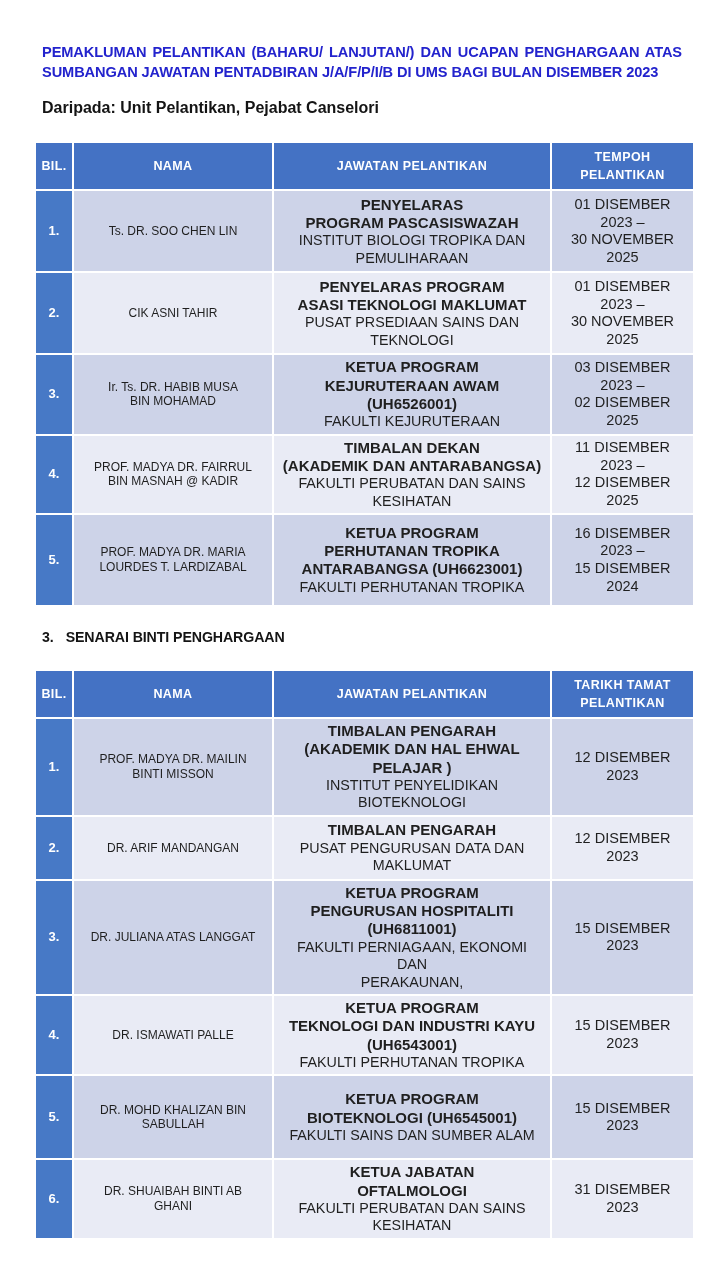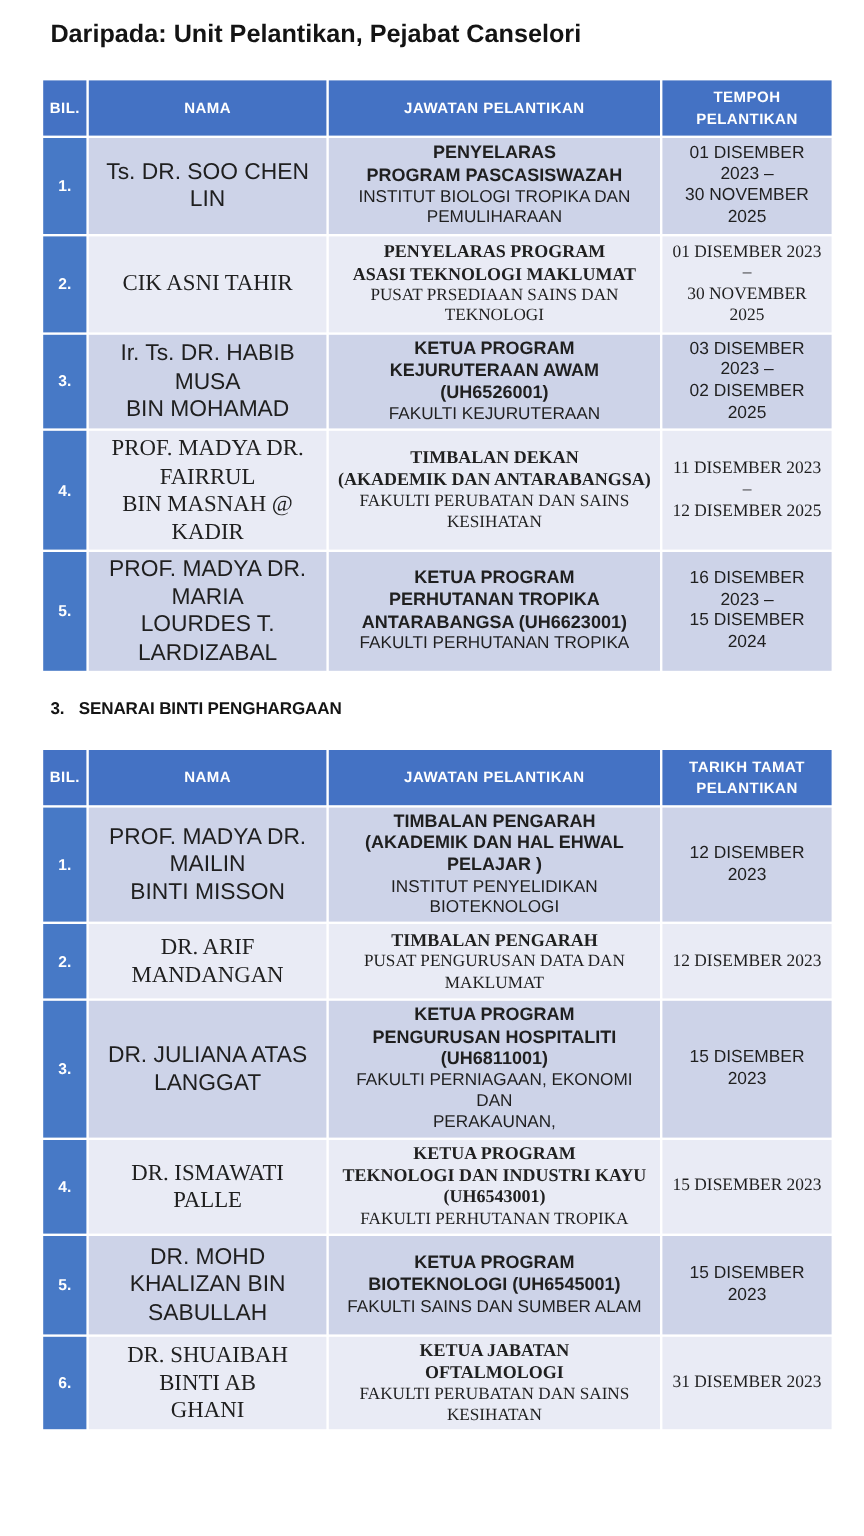--- a/index.html
+++ b/index.html
@@ -19,21 +19,21 @@
     color: #2323cd;
     font-weight: 700;
     font-size: 14.6px;
     line-height: 1.38;
     text-align: justify;
     letter-spacing: -0.1px;
   }
   .from-line {
     margin: 17px 42px 0 42px;
     font-weight: 700;
-    font-size: 21px;
+    font-size: 16px;
     color: #141414;
   }
   .section-heading {
     margin: 38px 42px 0 42px;
     font-weight: 700;
     font-size: 14.2px;
     color: #141414;
     letter-spacing: -0.1px;
   }
   .section-heading .sec-num { margin-right: 12px; }
@@ -63,22 +63,22 @@
     padding: 3px 6px;
     line-height: 1.22;
   }
   td.c-bil {
     background: #4779c6;
     color: #ffffff;
     font-weight: 700;
     font-size: 13px;
   }
   tr.dark td.c-body { background: #cdd3e8; }
-  tr.light td.c-body { background: #e9ebf5; font-family: Liberation Serif, serif; }
-  td.c-nama { font-size: 19px; white-space: pre-line; }
+  tr.light td.c-body { background: #e9ebf5; }
+  td.c-nama { font-size: 12px; white-space: pre-line; }
   td.c-date { font-size: 14.5px; white-space: pre-line; }
   .pos-bold {
     font-weight: 700;
     font-size: 15px;
     line-height: 1.22;
     white-space: pre-line;
   }
   .pos-sub {
     font-weight: 400;
     font-size: 14.3px;
@@ -88,20 +88,21 @@
   .col-bil { width: 36px; }
   .col-nama { width: 198px; }
   .col-jaw { width: 276px; }
   .col-date { width: 141px; }
 </style>
 </head>
 <body>
 
 <div class="page">
 
+  <div class="doc-title">PEMAKLUMAN PELANTIKAN (BAHARU/ LANJUTAN/) DAN UCAPAN PENGHARGAAN ATAS SUMBANGAN JAWATAN PENTADBIRAN J/A/F/P/I/B DI UMS BAGI BULAN DISEMBER 2023</div>
 
   <div class="from-line">Daripada: Unit Pelantikan, Pejabat Canselori</div>
 
 
   <table class="data-table">
     <colgroup>
         <col class="col-bil">
         <col class="col-nama">
         <col class="col-jaw">
         <col class="col-date">

